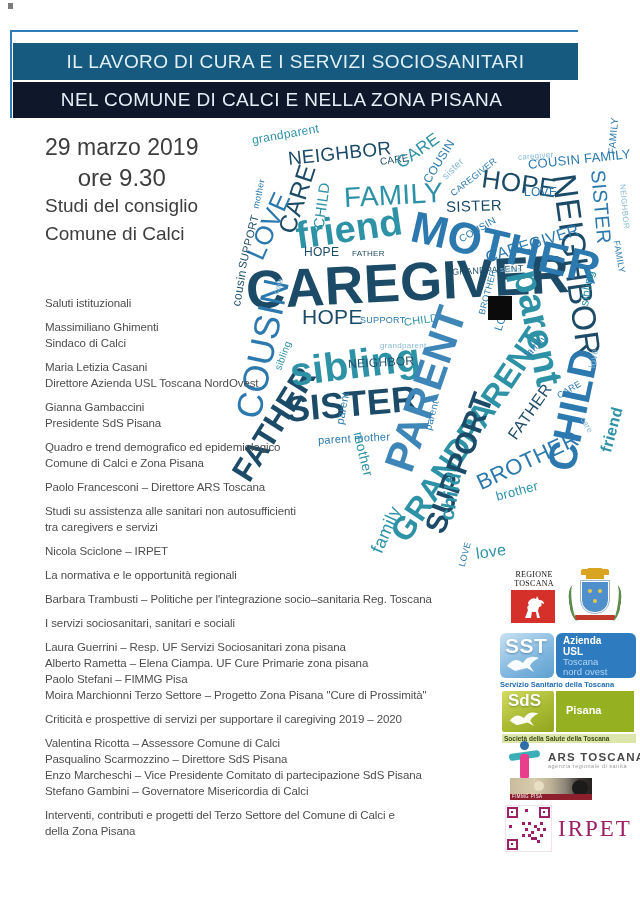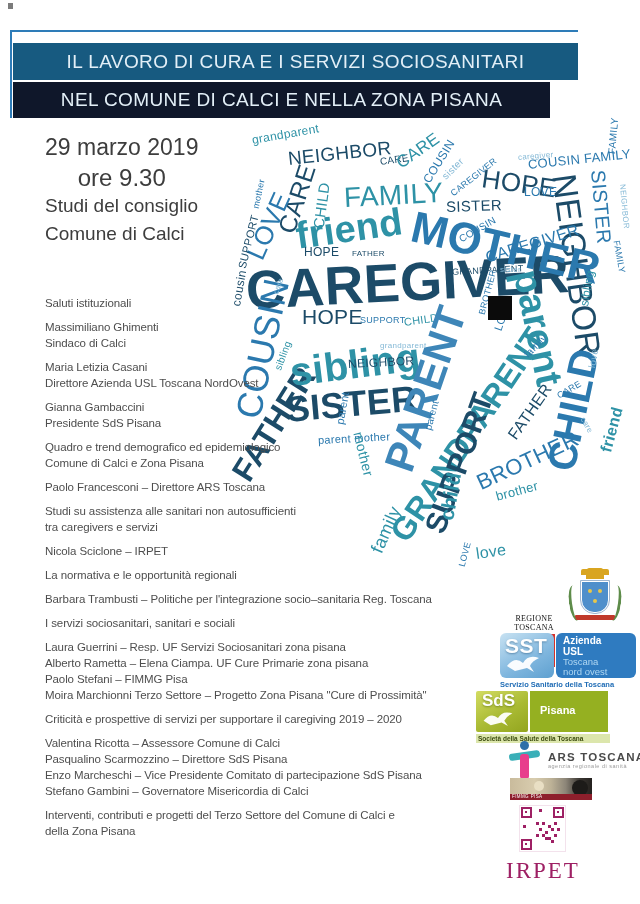--- a/index.html
+++ b/index.html
@@ -24,21 +24,21 @@
            font-size:11.5px;letter-spacing:-.1px;}
   .para{margin:0 0 8px 0;}
   .pline{line-height:16px;white-space:nowrap;}
   
   .heart{position:absolute;left:230px;top:118px;width:410px;height:470px;}
   .w{position:absolute;transform-origin:0 50%;white-space:nowrap;line-height:1;letter-spacing:.3px;}
   .blacksq{position:absolute;left:488px;top:296px;width:24px;height:24px;background:#0b0b0b;}
   
   .regione{position:absolute;left:511px;top:571px;width:46px;}
   .reg-label{font-family:"Liberation Serif",serif;font-size:8px;line-height:8.5px;color:#111;
-             text-align:center;letter-spacing:.3px;margin-top:44px;}
+             text-align:center;letter-spacing:.3px;}
   .reg-square{margin-top:2px;width:44px;height:33px;background:#D5312A;display:flex;
               align-items:center;justify-content:center;}
   .crest{position:absolute;left:563px;top:571px;width:64px;height:62px;}
   .crown{width:18px;height:8px;background:#D9A520;margin:0 auto;border-radius:3px 3px 0 0;
          box-shadow:-6px -3px 0 -1px #D9A520,6px -3px 0 -1px #D9A520,0 -4px 0 -1px #D9A520;}
   .shield{width:26px;height:30px;background:#4F8FCB;border:1px solid #fff;outline:1px solid #9FB6D0;
           border-radius:0 0 13px 13px;margin:2px auto 0;position:relative;}
   .shield i{position:absolute;width:4px;height:4px;background:#E8C74A;border-radius:50%;}
   .laurel{position:absolute;top:14px;width:10px;height:36px;border-radius:50%;}
   .laurel.l{left:6px;border-left:3px solid #5E8C4A;transform:rotate(-8deg);}
@@ -49,21 +49,21 @@
   .sst-left{width:54px;height:45px;border-radius:6px;position:relative;
             background:linear-gradient(150deg,#C8E2F2 0%,#7FB6DE 60%,#5EA0D0 100%);}
   .sst-sigla{position:absolute;left:5px;top:1px;font-size:21px;font-weight:bold;color:#fff;
              letter-spacing:.5px;text-shadow:0 1px 2px rgba(30,80,120,.5);}
   .sst-bird{position:absolute;left:3px;bottom:0px;}
   .sst-right{width:80px;height:45px;background:#2F7BC0;border-radius:6px;box-sizing:border-box;
              padding:3px 0 0 7px;}
   .sst-r1{color:#fff;font-weight:bold;font-size:10px;line-height:10.5px;}
   .sst-r3{color:#AFD7F2;font-size:9.5px;line-height:10px;}
   .sst-sub{margin-top:2px;font-size:7.5px;font-weight:bold;color:#1F6CB5;}
-  .sds{position:absolute;left:476px;top:691px;width:134px;}
+  .sds{position:absolute;left:502px;top:691px;width:134px;}
   .sds-row{display:flex;gap:2px;}
   .sds-left{width:52px;height:41px;position:relative;border-radius:2px;
             background:linear-gradient(150deg,#D3DC62 0%,#A9BA33 55%,#93A51F 100%);}
   .sds-sigla{position:absolute;left:6px;top:0px;font-size:17px;font-weight:bold;color:#fff;
              text-shadow:0 1px 2px rgba(70,90,10,.5);}
   .sds-bird{position:absolute;left:4px;bottom:0px;}
   .sds-right{width:78px;height:41px;background:#95B021;box-sizing:border-box;padding:13px 0 0 10px;
              color:#fff;font-weight:bold;font-size:11px;}
   .sds-sub{margin-top:2px;background:#DCE6AC;color:#3A4A0E;font-size:6.5px;font-weight:bold;
            padding:1px 2px;white-space:nowrap;}
@@ -75,21 +75,21 @@
   .ars-body{position:absolute;left:12px;top:13px;width:9px;height:25px;border-radius:3px;background:#E83E8C;}
   .ars-title{font-size:11.5px;font-weight:bold;color:#4A4A4A;letter-spacing:1.2px;white-space:nowrap;}
   .ars-sub{font-size:5.5px;color:#9a9a9a;letter-spacing:.5px;white-space:nowrap;}
   .fimmg{position:absolute;left:510px;top:778px;width:82px;}
   .fimmg-photo{height:16px;position:relative;overflow:hidden;
     background:linear-gradient(90deg,#C9BB9C 0%,#D8CCAE 30%,#BDB297 50%,#8C8578 68%,#3A3632 85%,#24211E 100%);}
   .fimmg-photo i{position:absolute;right:4px;top:2px;width:16px;height:16px;border-radius:50%;background:#1d1b19;}
   .fimmg-photo u{position:absolute;left:24px;top:3px;width:10px;height:10px;border-radius:50%;background:#E9DFC4;}
   .fimmg-strip{height:6px;background:#8E1F2C;color:#fff;font-size:4.5px;line-height:6px;
                padding-left:2px;letter-spacing:.4px;}
-  .irpet{position:absolute;left:506px;top:806px;display:flex;gap:7px;align-items:center;flex-direction:column;}
+  .irpet{position:absolute;left:506px;top:806px;display:flex;gap:7px;align-items:center;}
   .qr{width:45px;height:45px;position:relative;background:#fff;outline:1px solid #f3e2ec;}
   .qr b{position:absolute;width:11px;height:11px;border:2.5px solid #9E2064;box-sizing:border-box;}
   .qr b i{position:absolute;left:2px;top:2px;width:2px;height:2px;background:#9E2064;}
   .qr .tl{left:1px;top:1px;} .qr .tr{right:1px;top:1px;} .qr .bl{left:1px;bottom:1px;}
   .qr .dots{position:absolute;left:16px;top:16px;width:3px;height:3px;background:#9E2064;
     box-shadow:6px 0 #9E2064,12px 3px #9E2064,3px 6px #9E2064,9px 9px #9E2064,15px 6px #9E2064,
       0 12px #9E2064,6px 12px #9E2064,12px 15px #9E2064,18px 12px #9E2064,18px 0 #9E2064,
       15px 18px #9E2064,-13px 3px #9E2064,3px -13px #9E2064,9px 15px #9E2064,21px 6px #9E2064;}
   .irpet-label{font-family:"Liberation Serif",serif;font-size:23px;color:#9E2064;letter-spacing:2px;}
 </style>

